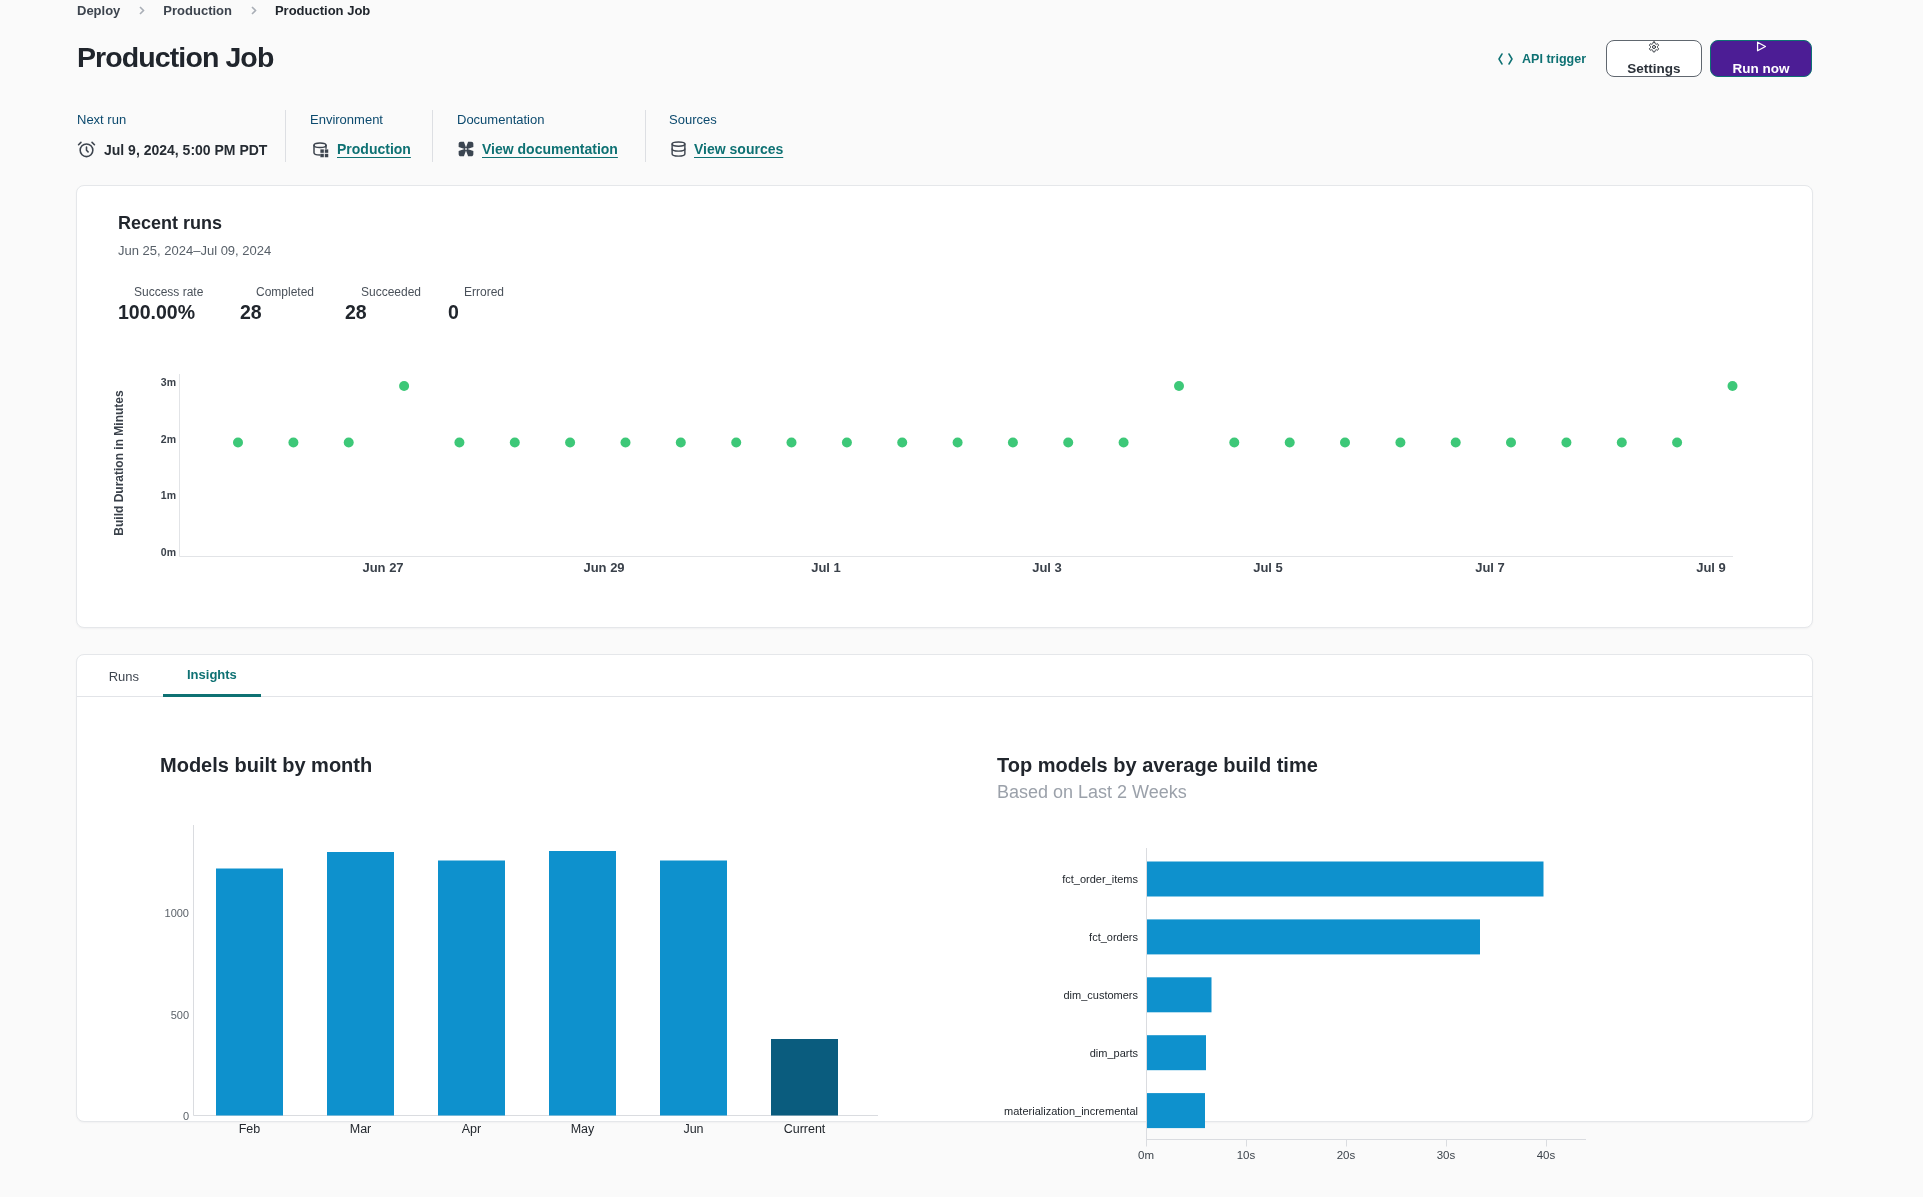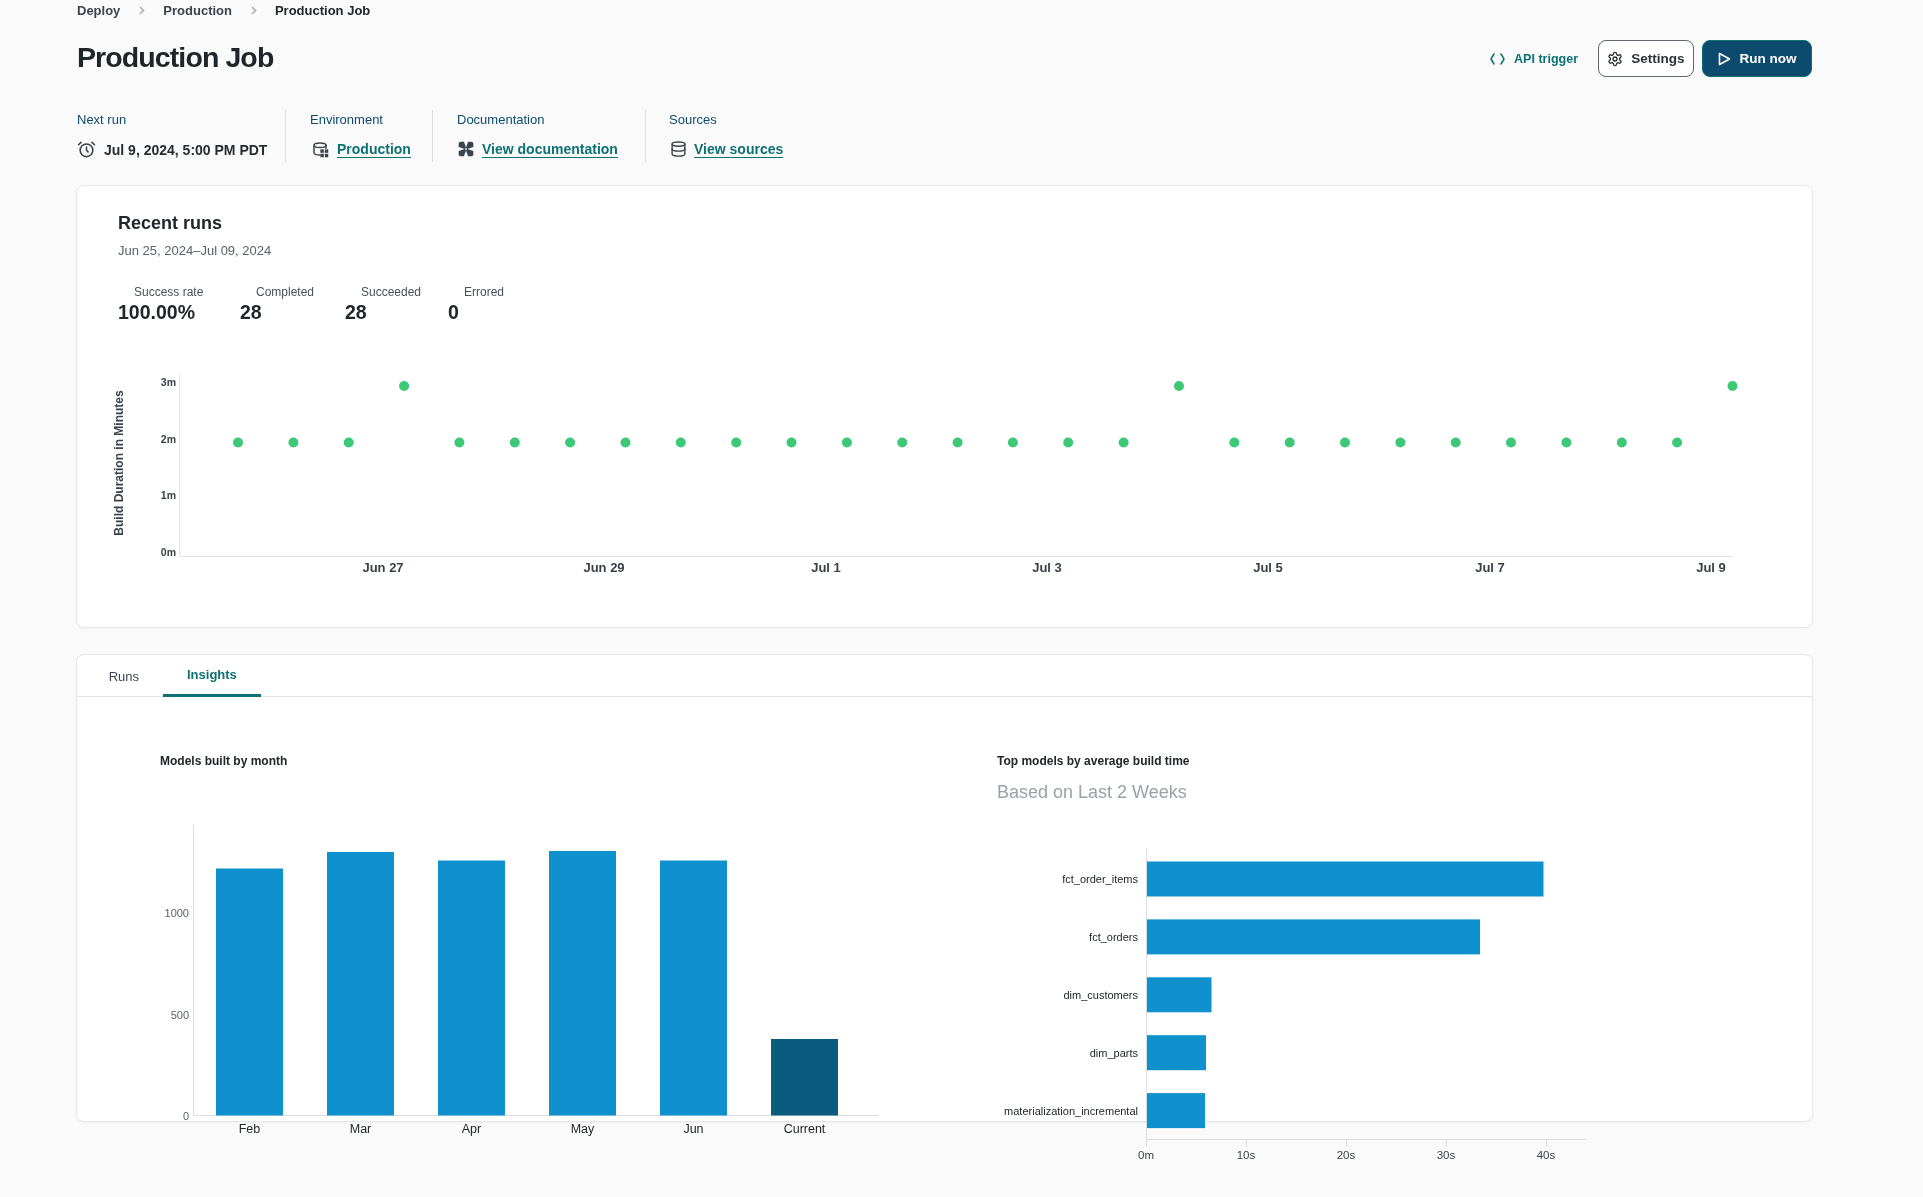--- a/index.html
+++ b/index.html
@@ -11,40 +11,40 @@
 
 .crumbs { position:absolute; left:77px; top:3px; display:flex; align-items:center; gap:17px; font-size:13px; font-weight:bold; color:#3d444e; }
 .crumbs .sep { color:#a9aeb6; display:flex; align-items:center; }
 .crumbs .cur { color:#21262d; }
 
 h1 { position:absolute; left:77px; top:42px; font-size:28.5px; font-weight:bold; color:#20252c; letter-spacing:-0.9px; line-height:30px; }
 
 
 .actions { position:absolute; top:40px; right:111px; height:37px; display:flex; align-items:center; }
 .apitrigger { display:flex; align-items:center; gap:9px; color:#0e7173; font-size:12.5px; font-weight:bold; margin-right:20px; }
-.btn { height:37px; display:flex; align-items:center; justify-content:center; border-radius:8px; font-size:13.5px; font-weight:bold; }
+.btn { height:37px; display:flex; align-items:center; justify-content:center; border-radius:8px; font-size:13.5px; font-weight:bold;flex-direction:column; }
 .btn-settings { width:96px; background:#fff; border:1px solid #60676f; color:#2c323a; gap:8px; margin-right:8px; }
-.btn-run { width:110px; background:#0c4a6e; color:#fff; gap:9px; border:1px solid #0e7173; }
+.btn-run { width:102px; background:#4c1d95; color:#fff; gap:9px; border:1px solid #0e7173; }
 
 
 .meta-label { position:absolute; top:112px; font-size:13px; color:#0c4a6e; }
 .meta-val { position:absolute; top:140px; display:flex; align-items:center; font-size:14px; font-weight:bold; color:#262c33; }
 .vdiv { position:absolute; top:110px; height:52px; width:1px; background:#dddfe3; }
 
 
 .c1-title { position:absolute; left:41px; top:27px; font-size:18px; font-weight:bold; color:#21262d; }
 .c1-date { position:absolute; left:41px; top:57px; font-size:13px; color:#586069; }
 .stat-label { position:absolute; top:99px; font-size:12px; color:#4a515a;margin-left:16px; }
 .stat-val { position:absolute; top:115px; font-size:19.5px; font-weight:bold; color:#21262d; }
 
 
 .tabbar { position:absolute; left:0; top:0; width:100%; height:42px; border-bottom:1px solid #e2e4e8; }
 .tab-runs { position:absolute; left:86px; top:0; height:42px; display:flex; align-items:center; transform:translateX(-100%); padding:0 24px; font-size:13px; color:#3f4650; }
 .tab-insights { position:absolute; left:86px; top:0; height:42px; display:flex; align-items:center; padding:0 24px; font-size:13px; font-weight:bold; color:#0e7173; border-bottom:3px solid #0e7173; }
-.chart-title { position:absolute; top:99px; font-size:12px; font-weight:bold; color:#21262d; }
+.chart-title { position:absolute; top:99px; font-size:20px; font-weight:bold; color:#21262d; }
 .chart-sub { position:absolute; top:127px; font-size:18px; color:#9ba1aa; }
 </style>
 </head>
 <body>
 
 <div class="crumbs">
   <span>Deploy</span>
   <span class="sep">
       <svg width="9" height="9" viewBox="0 0 9 9" fill="none" stroke="#a9aeb6" stroke-width="1.6">
         <path d="M3 1 L6.5 4.5 L3 8"></path>

